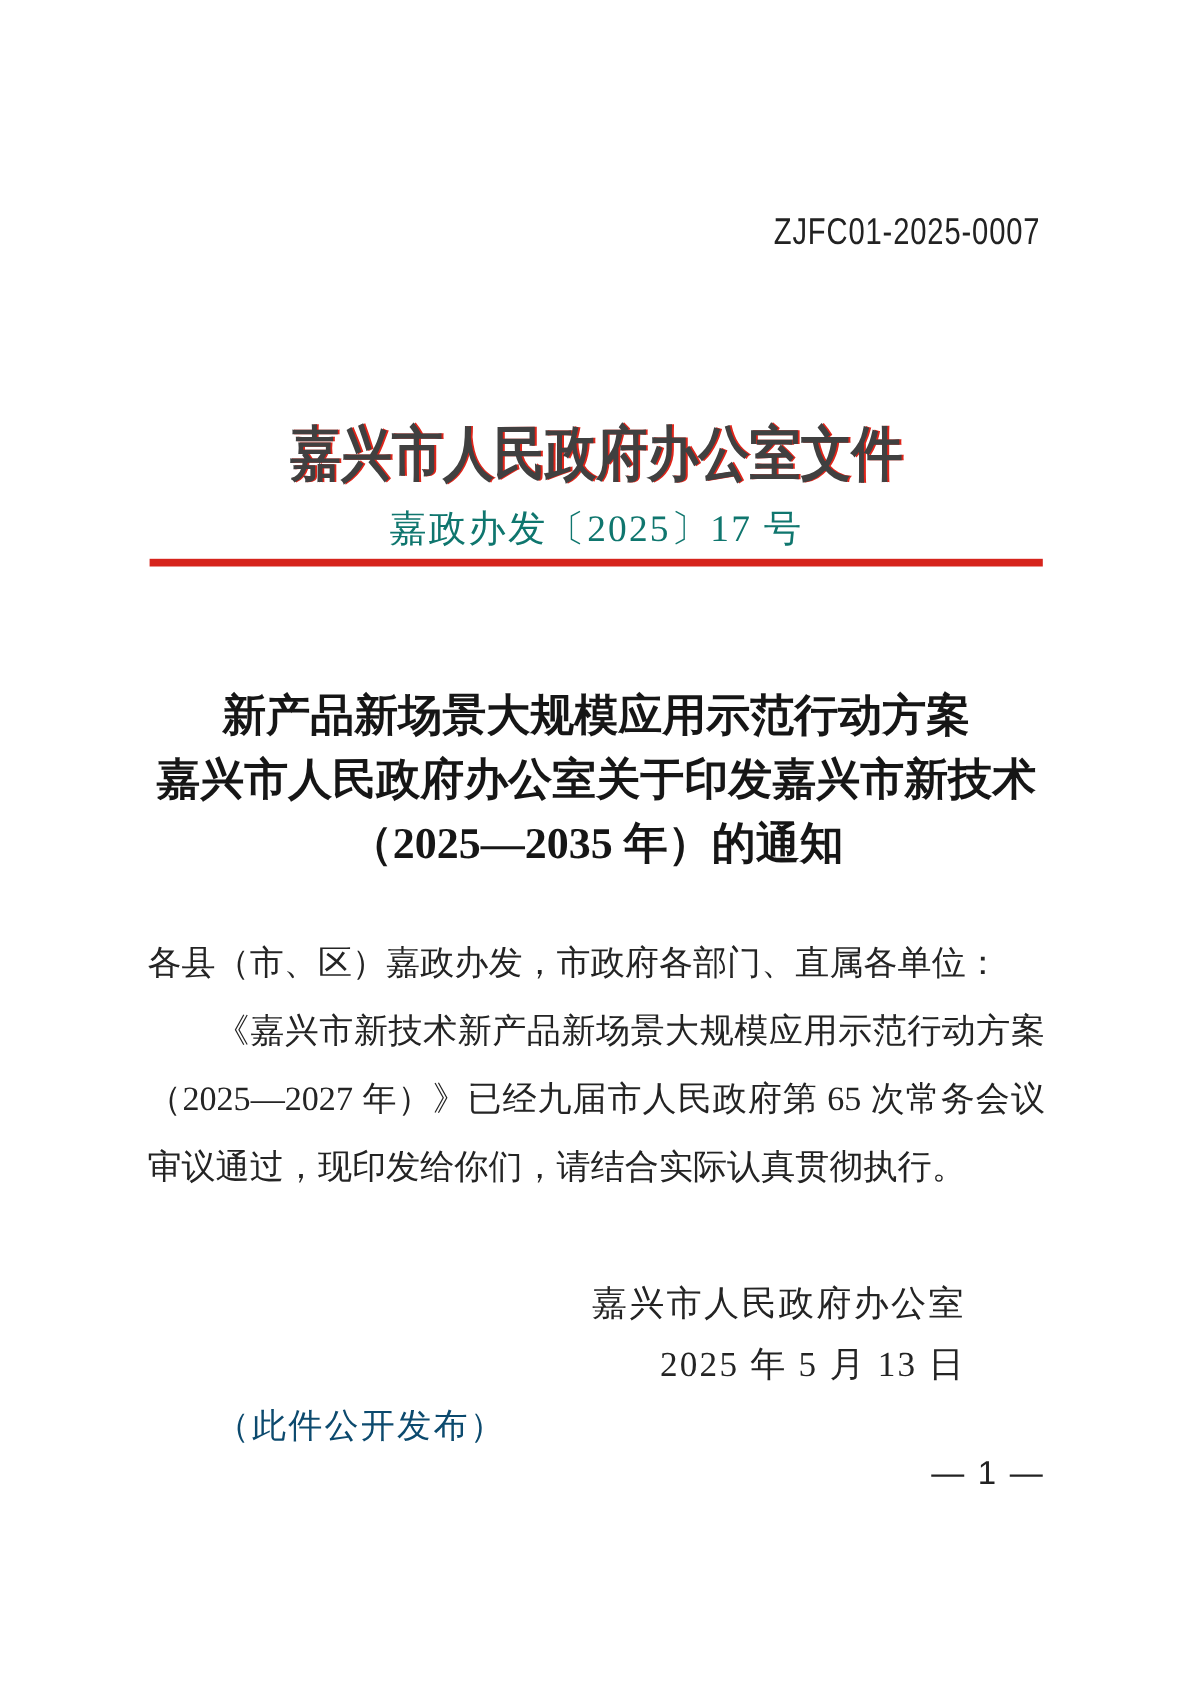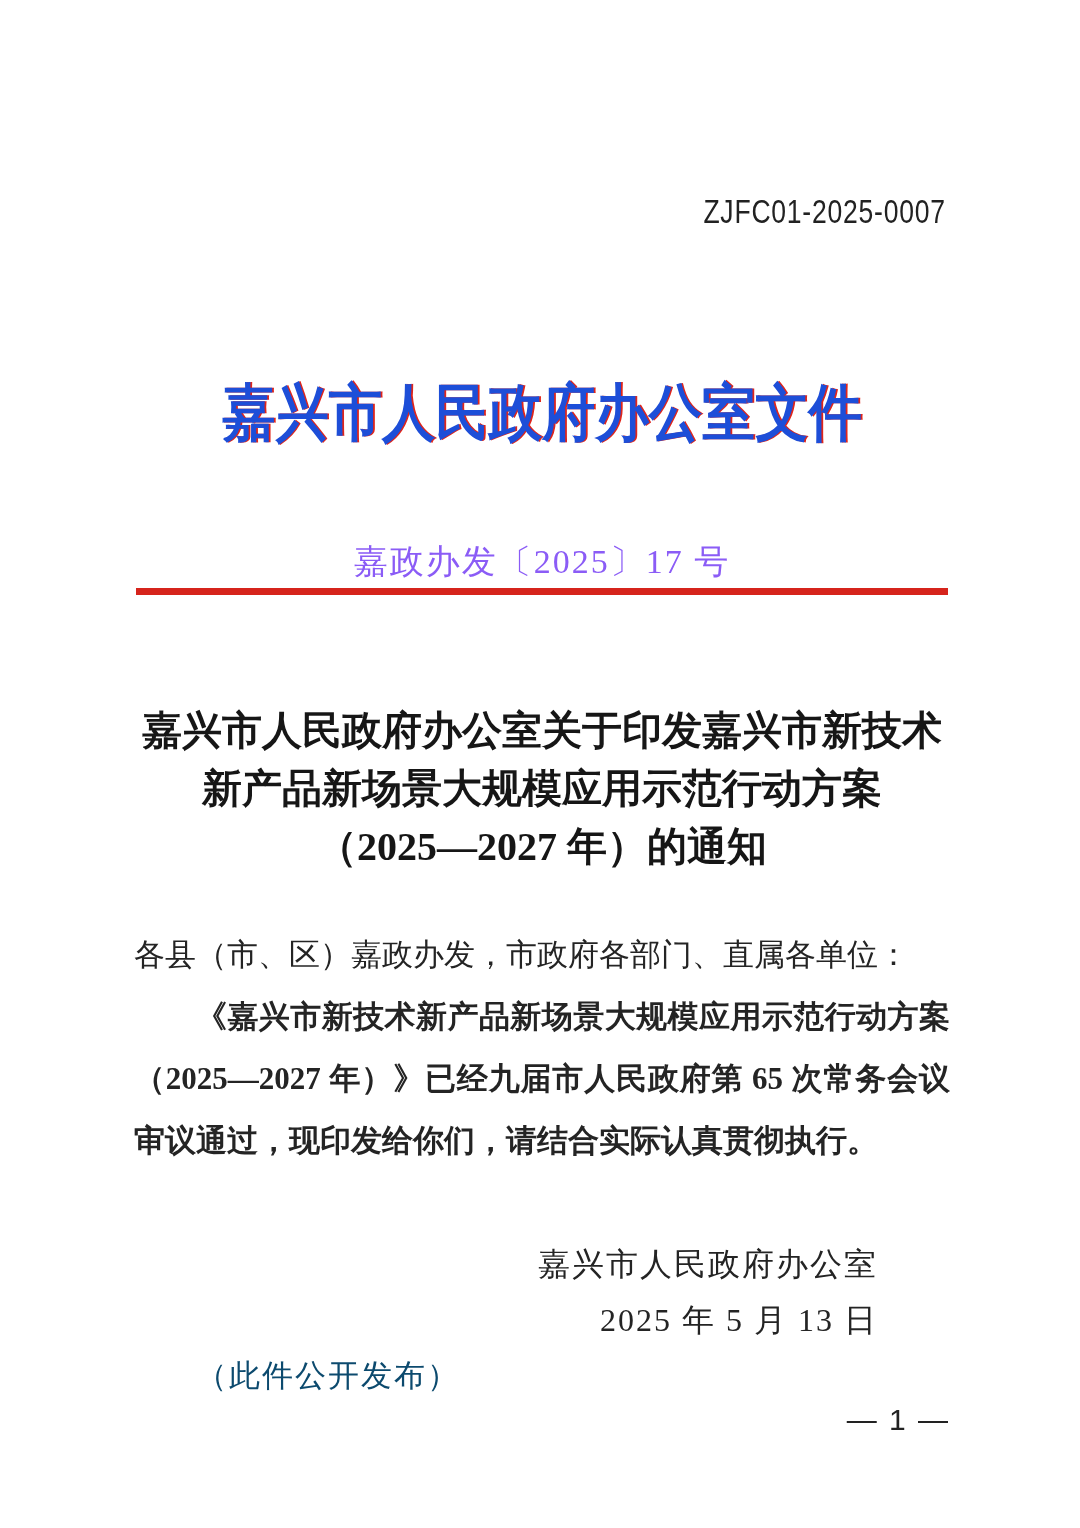--- a/index.html
+++ b/index.html
@@ -32,41 +32,40 @@
     transform-origin: 100% 50%;
     letter-spacing: 1px;
     white-space: nowrap;
   }
 
   
   .red-header {
     margin-top: 136px;
     text-align: center;
     line-height: 96px;
-    font-size: 62px;
+    font-size: 54px;
     font-weight: bold;
-    color: #1d4ed8;
+    color: #404040;
     white-space: nowrap;
   }
   .red-header .condensed {
     display: inline-block;
     transform: scaleX(0.86);
     transform-origin: 50% 50%;
     white-space: nowrap;
     text-shadow: 2px 0 0 #e0251a;
   }
 
   
   .doc-number {
-    margin-top: 80px;
     text-align: center;
     font-size: 34px;
     line-height: 42px;
     letter-spacing: 2px;
-    color: #8b5cf6;
+    color: #0f766e;
   }
 
   
   .red-line {
     margin: 5px auto 0 auto;
     width: 812px;
     height: 7px;
     border: none;
     background: #d6241c;
   }
@@ -83,21 +82,21 @@
   .notice-title .title-line { white-space: nowrap; }
 
   
   .body-text {
     margin-top: 48px;
     font-size: 31px;
     line-height: 62px;
     text-align: justify;
     color: #242424;
   }
-  .body-text .paragraph { text-indent: 2em; font-weight: bold; }
+  .body-text .paragraph { text-indent: 2em; }
 
   
   .sig-block {
     margin-top: 64px;
     margin-left: auto;
     margin-right: 72px;
     width: fit-content;
     text-align: right;
     font-size: 32px;
     line-height: 56px;
@@ -137,23 +136,23 @@
 
   <div class="red-header">
     <span class="condensed">嘉兴市人民政府办公室文件</span>
   </div>
 
   <div class="doc-number">嘉政办发〔2025〕17 号</div>
 
   <hr class="red-line">
 
   <div class="notice-title">
+    <div class="title-line">新产品新场景大规模应用示范行动方案</div>
     <div class="title-line">嘉兴市人民政府办公室关于印发嘉兴市新技术</div>
-    <div class="title-line">新产品新场景大规模应用示范行动方案</div>
-    <div class="title-line">（2025—2027 年）的通知</div>
+    <div class="title-line">（2025—2035 年）的通知</div>
   </div>
 
   <div class="body-text">
     <div class="salutation">各县（市、区）嘉政办发，市政府各部门、直属各单位：</div>
     <div class="paragraph">《嘉兴市新技术新产品新场景大规模应用示范行动方案（2025—2027 年）》已经九届市人民政府第 65 次常务会议审议通过，现印发给你们，请结合实际认真贯彻执行。</div>
   </div>
 
   <div class="sig-block">
     <div>嘉兴市人民政府办公室</div>
     <div>2025 年 5 月 13 日</div>

